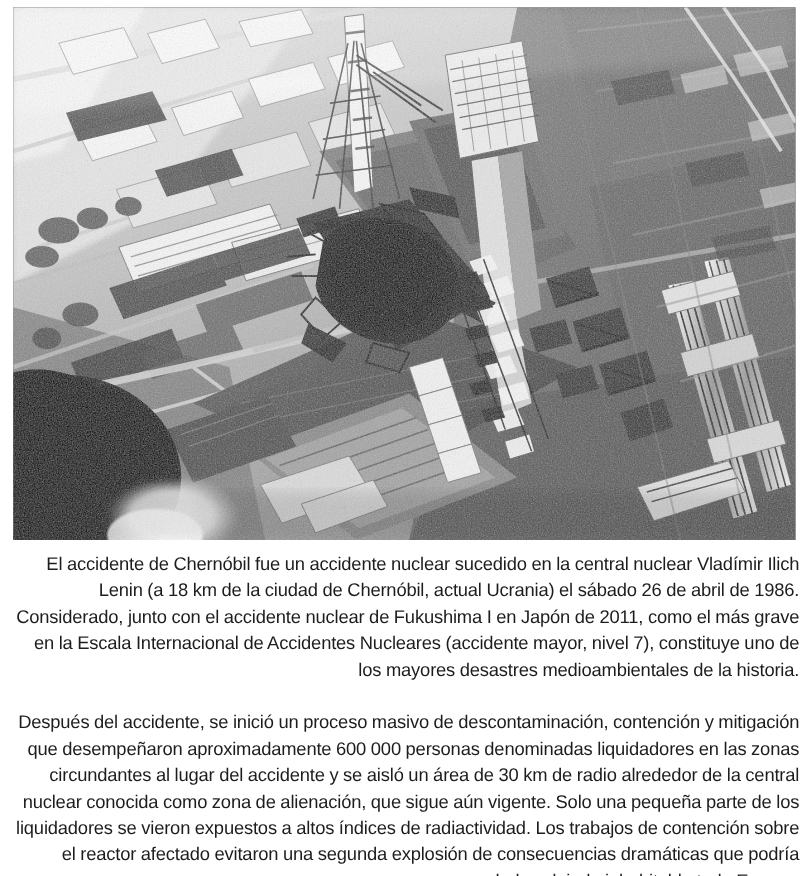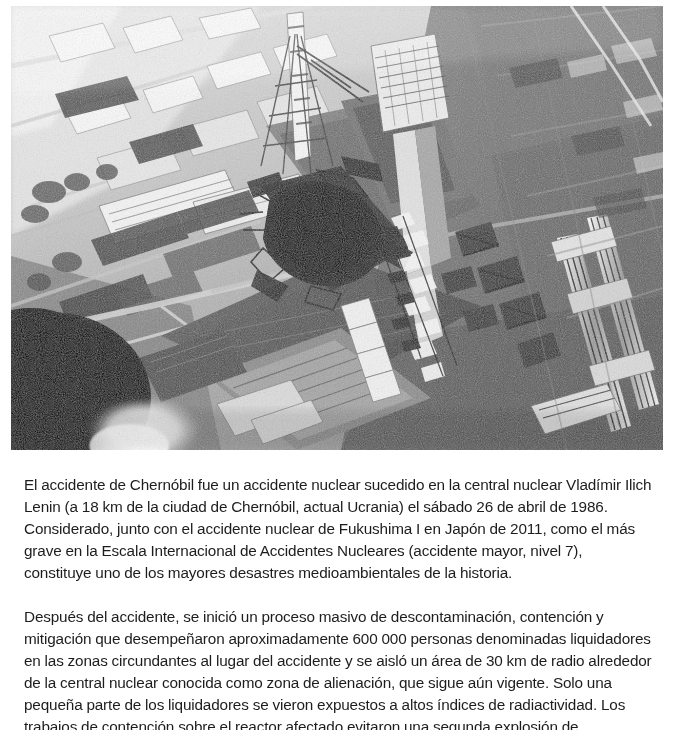--- a/index.html
+++ b/index.html
@@ -47,22 +47,22 @@
     top: 460px;
     width: 656px;
     text-align: center;
     color: #1d1d1d;
   }
   .para {
     font-size: 15.3px;
     line-height: 22px;
     letter-spacing: -0.15px;
     word-spacing: -0.2px;
-    margin: 14px;
-    text-align: left;
+    margin: 0;
+    text-align: right;
   }
   .para + .para {
     margin-top: 22px;
   }
 </style>
 </head>
 <body>
 
 <div class="page">
 

